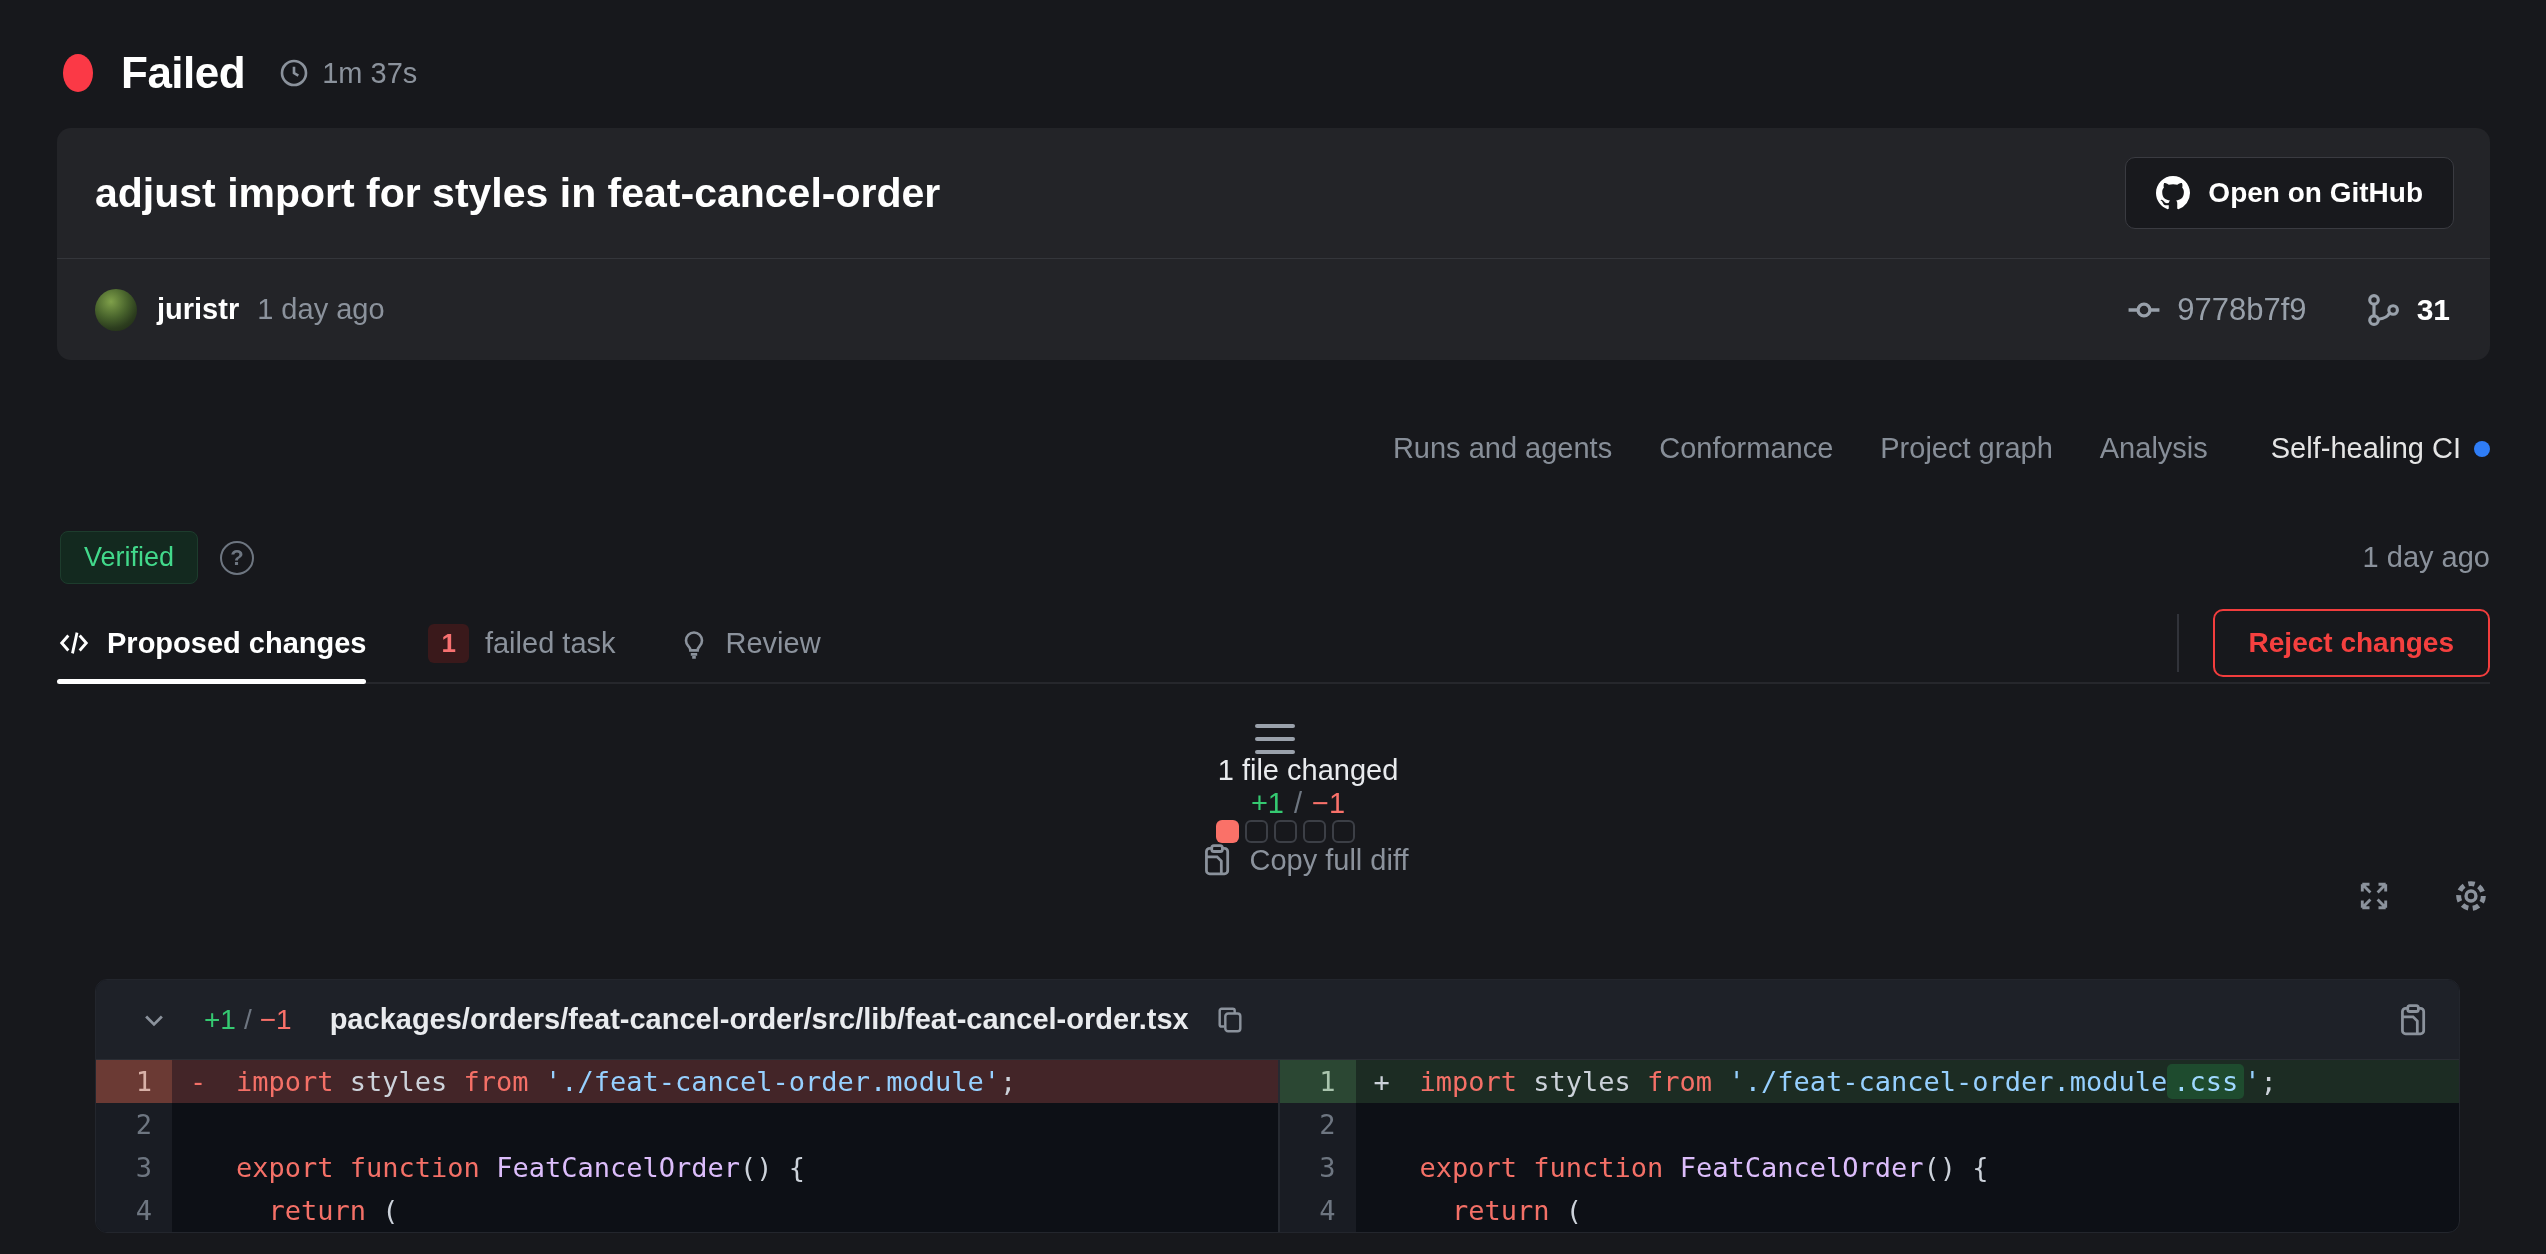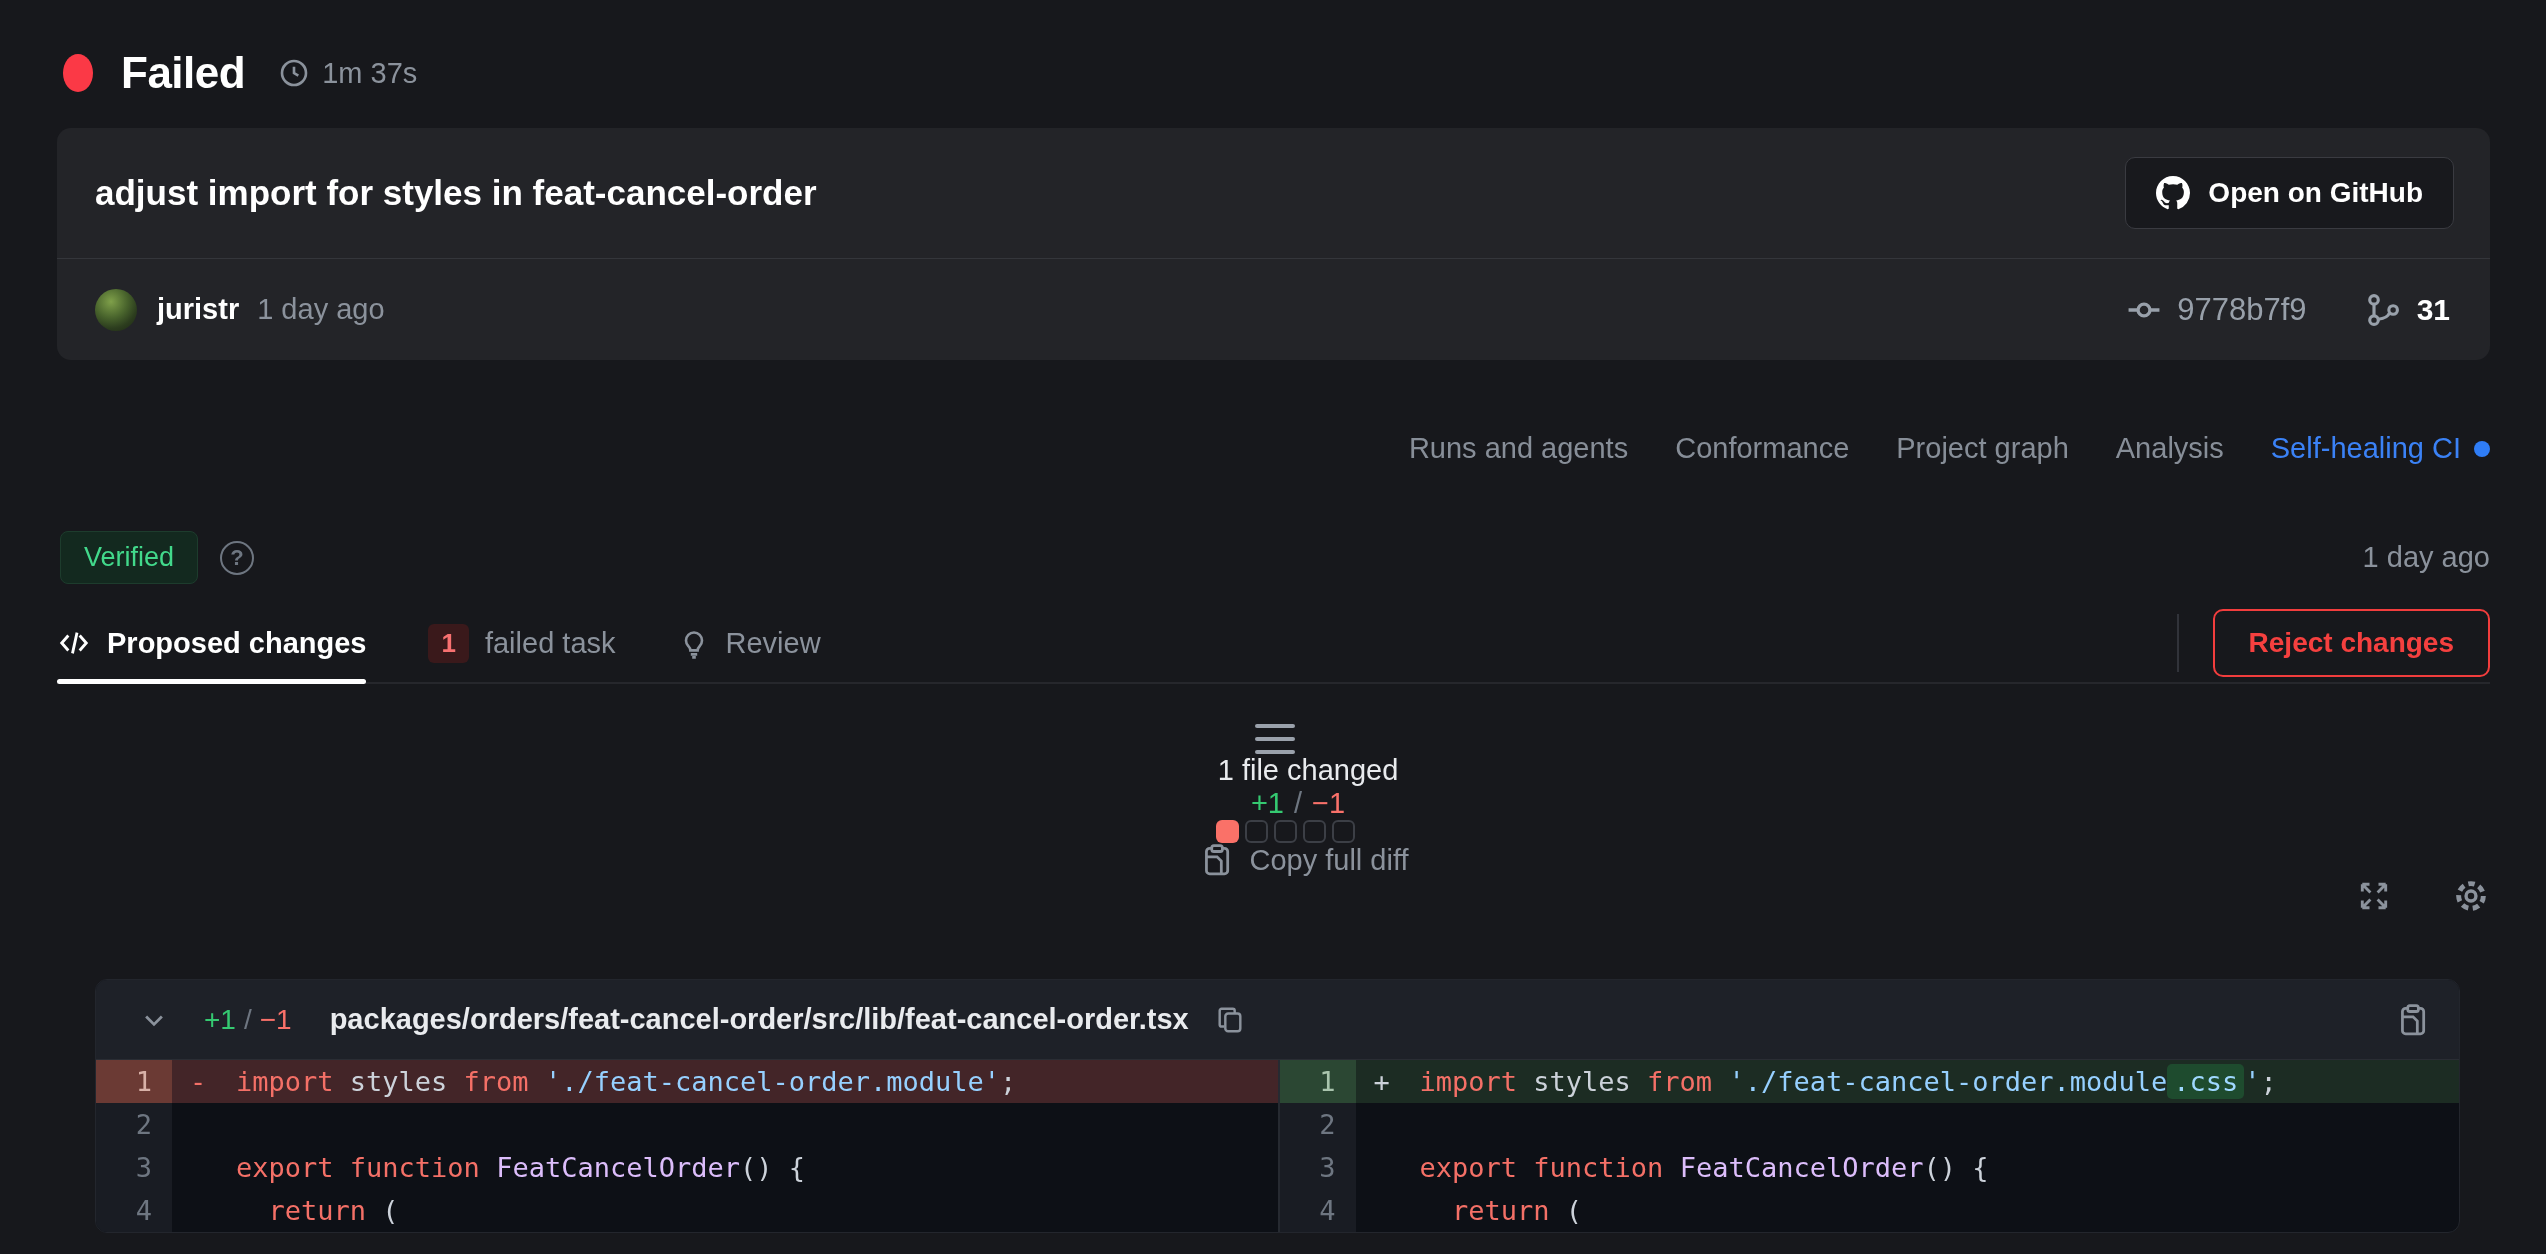--- a/index.html
+++ b/index.html
@@ -14,39 +14,39 @@
 
   
   .status-row { display:flex; align-items:center; gap:28px; padding:48px 56px 0 63px; }
   .status-dot { width:30px; height:38px; border-radius:50%; background:#fb3946; }
   .status-label { font-size:44px; font-weight:700; letter-spacing:-0.5px; }
   .status-time { display:flex; align-items:center; gap:13px; color:#8b929c; font-size:29px; margin-left:6px; }
 
   
   .card1 { margin:30px 56px 0 57px; background:#232428; border-radius:14px; }
   .card1-top { display:flex; align-items:center; justify-content:space-between; height:130px; padding:0 36px 0 38px; }
-  .card1-title { font-size:35px; font-weight:700; }
+  .card1-title { font-size:41px; font-weight:700; }
   .github-btn { display:flex; align-items:center; gap:18px; height:72px; padding:0 30px;
     background:#18191d; border:1px solid #3a3b41; border-radius:10px; color:#fff;
     font-size:28px; font-weight:600; cursor:pointer; }
   .card1-divider { height:1px; background:#34363b; }
   .card1-bottom { display:flex; align-items:center; height:101px; padding:0 40px 0 38px; }
   .avatar { width:42px; height:42px; border-radius:50%;
     background:radial-gradient(circle at 38% 30%, #7fa04a, #48632c 42%, #2c3d1e 68%, #1a2313 100%); }
   .author-name { font-size:29px; font-weight:700; margin-left:20px; }
   .authored-ago { font-size:29px; color:#8b929c; margin-left:18px; }
   .spacer { flex:1; }
   .sha-group { display:flex; align-items:center; gap:14px; color:#98a0aa; font-size:31px; cursor:pointer; }
   .run-group { display:flex; align-items:center; gap:16px; margin-left:58px; font-size:30px; font-weight:600; cursor:pointer; }
 
   
   .nav-row { margin:72px 56px 0 0; display:flex; justify-content:flex-end; align-items:center; gap:47px;
     font-size:29px; color:#878e98; }
   .nav-item { cursor:pointer; display:flex; align-items:center; gap:13px; }
-  .nav-item.active { color:#3b82f6; }
+  .nav-item.active { color:#e5e5e5;margin-left:16px; }
   .nav-dot { width:16px; height:16px; border-radius:50%; background:#2f7df6; }
 
   
   .fix-header { margin:66px 56px 0 60px; display:flex; align-items:center; }
   .verified-badge { font-size:27px; color:#42d98b; background:#13291f; border:1px solid #1d3c2d;
     padding:10px 23px; border-radius:8px; }
   .fix-title { font-size:40px; font-weight:700; margin-left:68px; letter-spacing:-0.3px; }
   .help-icon { width:34px; height:34px; border:2px solid #6e7681; border-radius:50%; color:#6e7681;
     font-size:22px; font-weight:700; display:flex; align-items:center; justify-content:center;
     margin-left:22px; cursor:pointer; }

